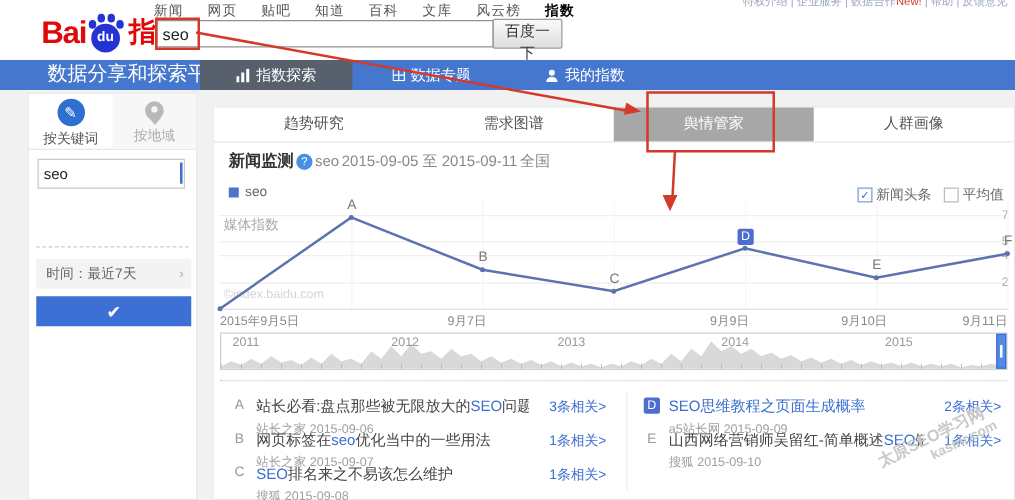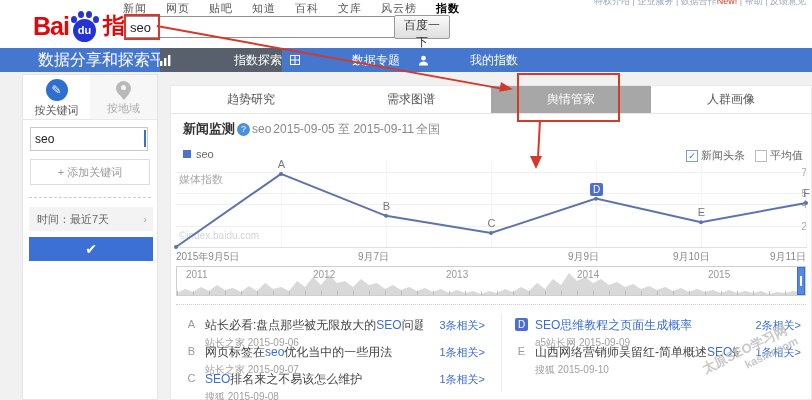--- a/index.html
+++ b/index.html
@@ -25,21 +25,21 @@
               background:linear-gradient(#fafafa,#dedede);border:1px solid #9a9a9a;border-radius:2px;font-family:inherit;}
 
   
   .red-rect{position:absolute;border:2px solid #d4392a;z-index:40;background:transparent;}
   .red-line{position:absolute;background:#d4392a;z-index:40;}
   .red-arrow{position:absolute;width:0;height:0;z-index:41;}
 
   
   #navbar{position:absolute;left:0;top:48px;width:812px;height:24px;background:#4577cf;}
   #nav-platform{position:absolute;left:38px;top:0;line-height:24px;font-size:16px;color:#fff;}
-  .nav-item{position:absolute;top:0;height:24px;display:flex;align-items:center;justify-content:space-between;
+  .nav-item{position:absolute;top:0;height:24px;display:flex;align-items:center;justify-content:center;
             gap:5px;color:#fff;font-size:12px;cursor:pointer;}
   .nav-item.active{background:#57606c;}
 
   
   #gray-band{position:absolute;left:0;top:72px;width:812px;height:328px;background:#f1f1f1;}
   #sidebar{position:absolute;left:22px;top:74px;width:136px;height:326px;background:#fff;border:1px solid #e5e5e5;box-sizing:border-box;}
   .side-tabs{display:flex;height:44px;border-bottom:1px solid #e8e8e8;}
   .side-tab{flex:1;text-align:center;font-size:11px;color:#555;padding-top:4px;cursor:pointer;}
   .side-tab.inactive{background:#f7f7f7;color:#aaa;}
   .icon-circle{width:22px;height:22px;margin:0 auto 2px;background:#2e6fd0;border-radius:50%;
@@ -55,21 +55,21 @@
           color:#999;font-size:11px;line-height:24px;text-align:center;cursor:pointer;}
   #side-dash{position:absolute;left:6px;top:122px;width:122px;border-top:1px dashed #ccc;}
   #time-box{position:absolute;left:6px;top:132px;width:124px;height:24px;background:#f3f3f3;color:#666;
             font-size:11px;line-height:24px;box-sizing:border-box;padding-left:8px;cursor:pointer;}
   #time-box .chev{float:right;margin-right:6px;color:#aaa;}
   #confirm-btn{position:absolute;left:6px;top:162px;width:124px;height:24px;background:#3d70d4;color:#fff;
                font-size:14px;text-align:center;line-height:24px;cursor:pointer;}
 
   
   #main{position:absolute;left:170px;top:85px;width:642px;height:315px;background:#fff;border:1px solid #e9e9e9;box-sizing:border-box;}
-  #main-tabs{display:flex;height:27px;border-bottom:1px solid #e6e6e6;}
+  #main-tabs{display:flex;height:27px;border-bottom:1px solid #e6e6e6;font-family:Liberation Mono, monospace;}
   .main-tab{flex:1;text-align:center;line-height:27px;font-size:12px;color:#555;cursor:pointer;}
   .main-tab.active{background:#a7a7a7;color:#fff;}
   #monitor-row{position:absolute;left:12px;top:34px;display:flex;align-items:center;gap:2px;font-size:12px;color:#888;}
   #monitor-title{font-size:13px;font-weight:bold;color:#333;}
   .help-icon{width:13px;height:13px;background:#4a90e2;border-radius:50%;color:#fff;font-size:9px;
              line-height:13px;text-align:center;display:inline-block;}
   #legend-row{position:absolute;left:12px;top:62px;display:flex;align-items:center;gap:5px;font-size:11px;color:#666;}
   .legend-sq{width:8px;height:8px;background:#4e73c8;display:inline-block;}
   #cb-group{position:absolute;right:8px;top:62px;display:flex;gap:10px;font-size:11px;color:#666;}
   .cb{display:flex;align-items:center;gap:3px;cursor:pointer;}
@@ -181,21 +181,20 @@
         <div class="icon-circle">✎</div>
         <span>按关键词</span>
       </div>
       <div class="side-tab inactive">
         <div class="pin"></div>
         <span>按地域</span>
       </div>
     </div>
     <input id="kw-input" value="seo" style="">
     <div id="kw-caret"></div>
-    <div id="add-kw">+ 添加关键词</div>
     <div id="side-dash"></div>
     <div id="time-box"><span>时间：最近7天</span><span class="chev">›</span></div>
     <div id="confirm-btn">✔</div>
   </div>
 
   <div id="main">
     <div id="main-tabs">
       <div class="main-tab">趋势研究</div>
       <div class="main-tab">需求图谱</div>
       <div class="main-tab active">舆情管家</div>

